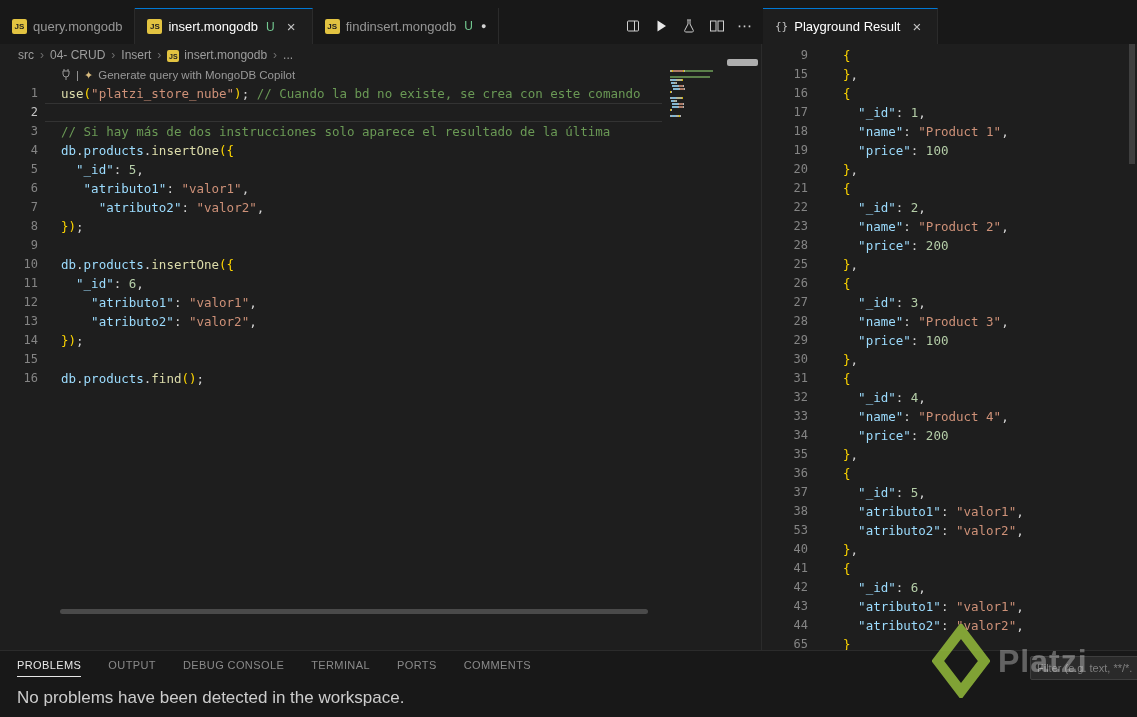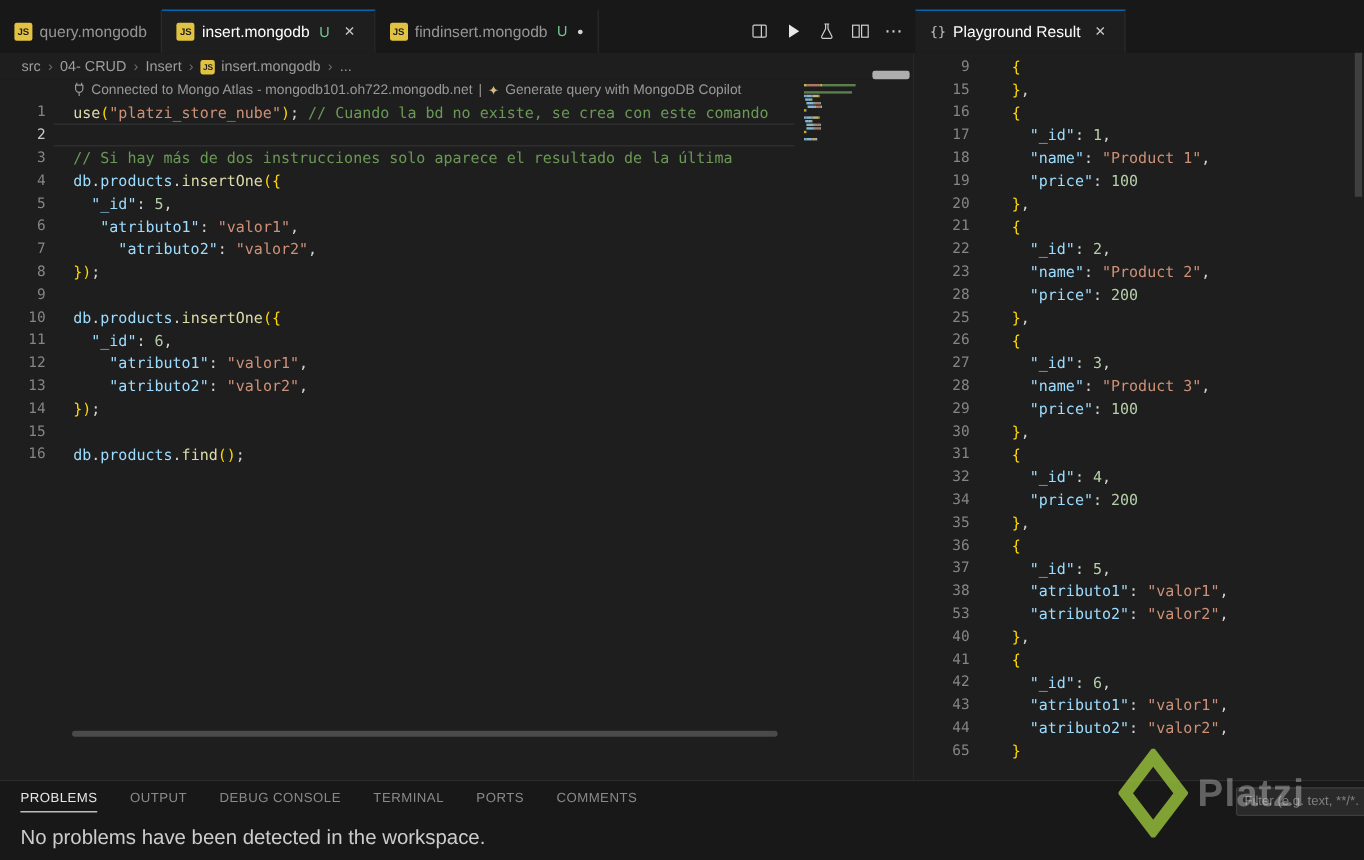--- a/index.html
+++ b/index.html
@@ -163,21 +163,20 @@
     </span>
   </div>
 
 <div id="editor-left">
   <div id="codelens">
     <span>
       <svg width="10" height="12" viewBox="0 0 10 12">
           <path d="M3 1v2 M7 1v2 M2 3h6v3a3 3 0 0 1-6 0z M5 9v3" fill="none" stroke="#999"></path>
         </svg>
     </span>
-    <span class="lens-link">Connected to Mongo Atlas - mongodb101.oh722.mongodb.net</span>
     <span>|</span>
     <span class="sparkle">✦</span>
     <span class="lens-link">Generate query with MongoDB Copilot</span>
   </div>
   <div id="left-code">
       <div class="crow">
         <span class="ln">1</span>
         <span class="ctext"><span class="tk-f">use</span><span class="tk-b">(</span><span class="tk-s">"platzi_store_nube"</span><span class="tk-b">)</span><span class="tk-t">; </span><span class="tk-c">// Cuando la bd no existe, se crea con este comando</span></span>
       </div>
       <div class="crow current">
@@ -408,20 +407,24 @@
         <span class="ln">30</span>
         <span class="ctext"><span class="tk-b">  }</span><span class="tk-t">,</span></span>
       </div>
       <div class="crow">
         <span class="ln">31</span>
         <span class="ctext"><span class="tk-b">  {</span></span>
       </div>
       <div class="crow">
         <span class="ln">32</span>
         <span class="ctext"><span class="tk-t">    </span><span class="tk-v">"_id"</span><span class="tk-t">: </span><span class="tk-n">4</span><span class="tk-t">,</span></span>
+      </div>
+      <div class="crow">
+        <span class="ln">33</span>
+        <span class="ctext"><span class="tk-t">    </span><span class="tk-v">"name"</span><span class="tk-t">: </span><span class="tk-s">"Product 4"</span><span class="tk-t">,</span></span>
       </div>
       <div class="crow">
         <span class="ln">34</span>
         <span class="ctext"><span class="tk-t">    </span><span class="tk-v">"price"</span><span class="tk-t">: </span><span class="tk-n">200</span></span>
       </div>
       <div class="crow">
         <span class="ln">35</span>
         <span class="ctext"><span class="tk-b">  }</span><span class="tk-t">,</span></span>
       </div>
       <div class="crow">

